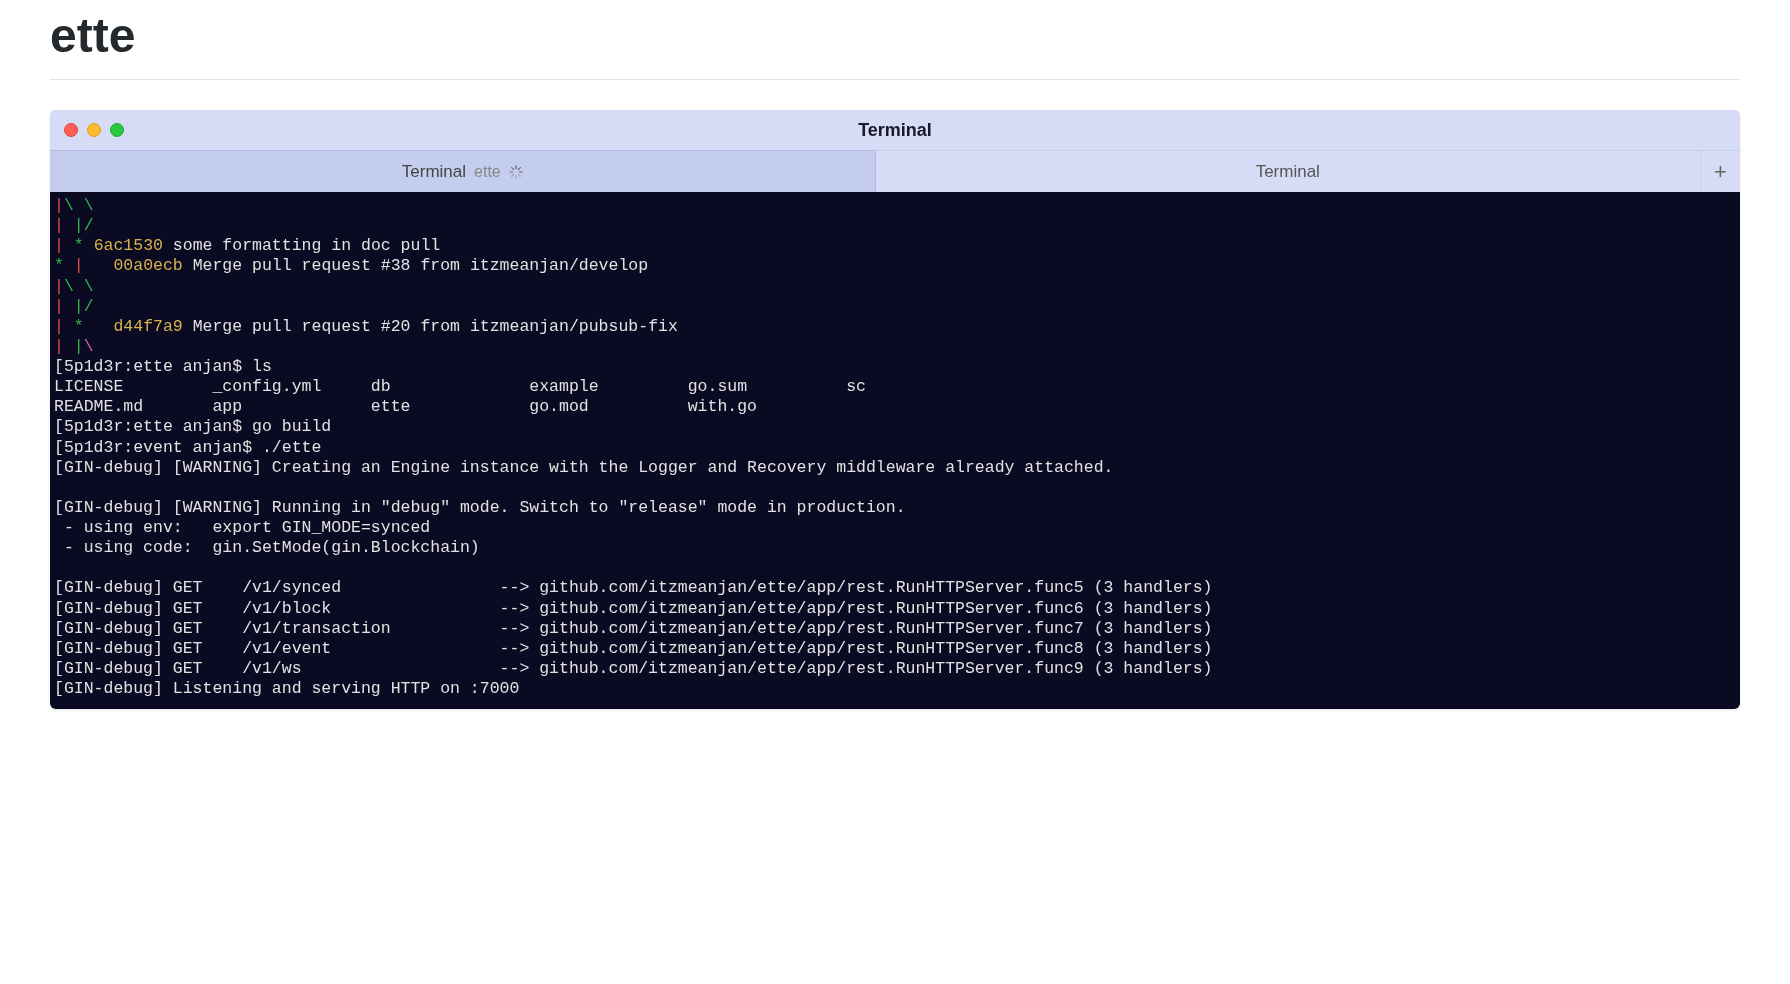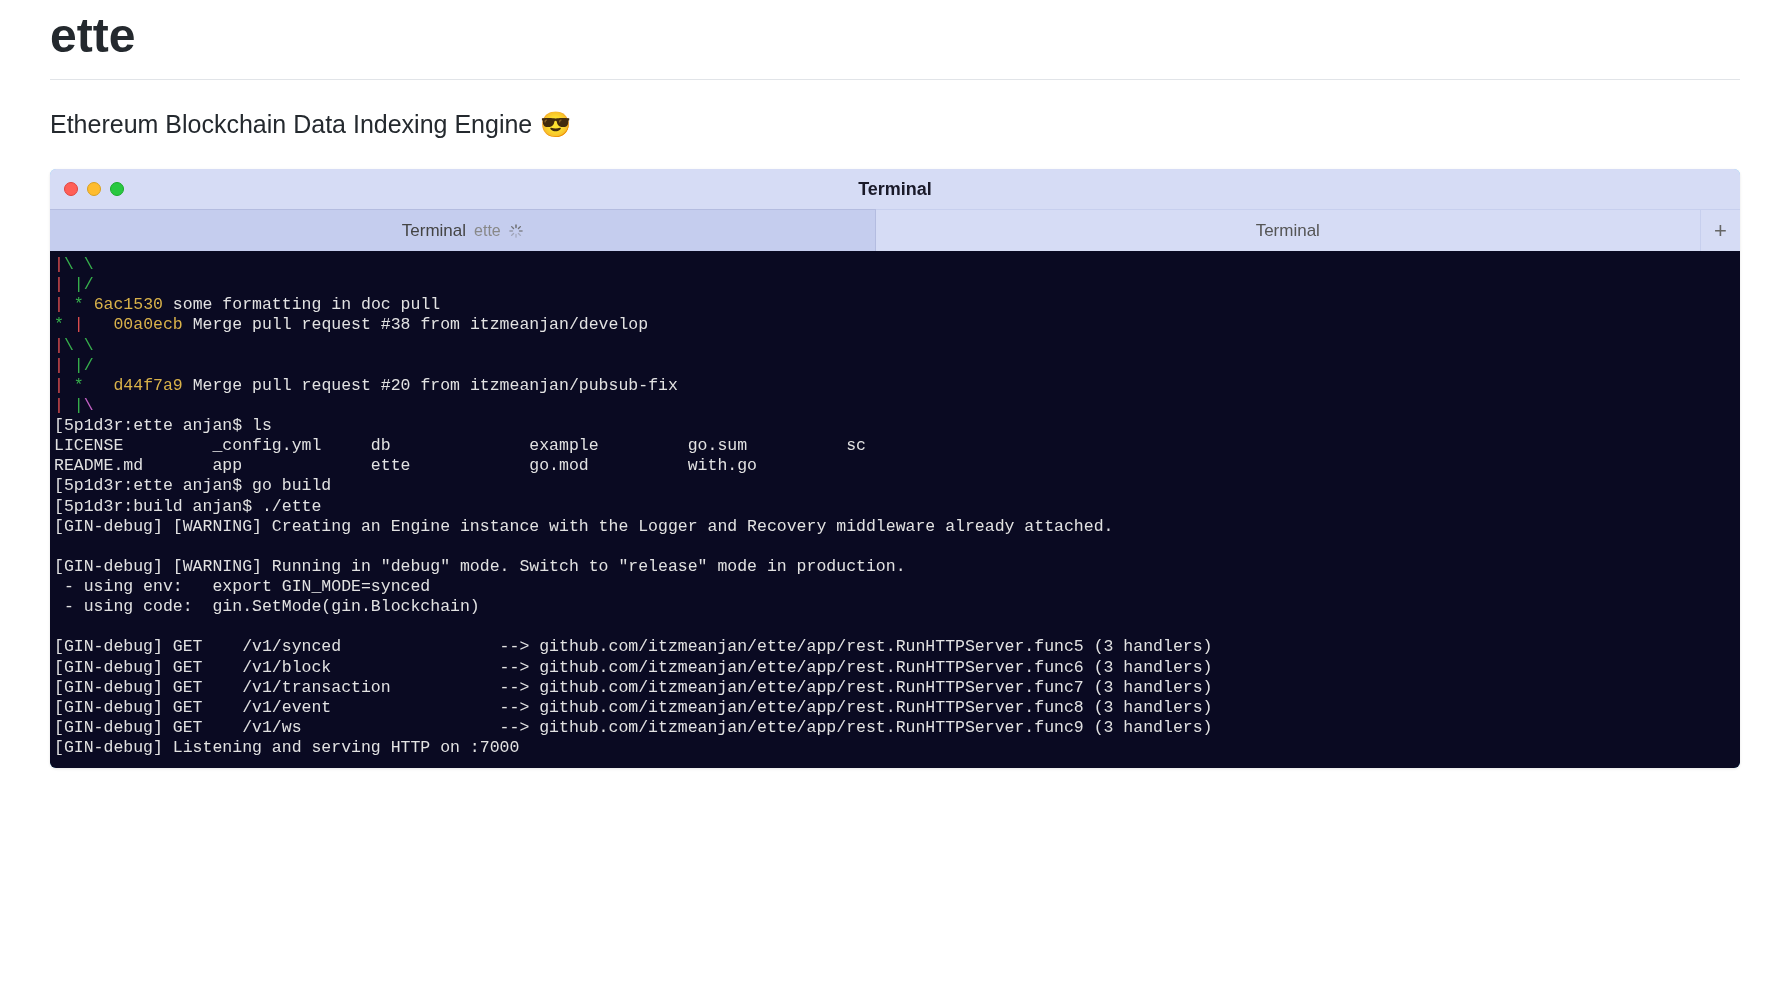--- a/index.html
+++ b/index.html
@@ -110,24 +110,20 @@
   .c-green  { color: #37b24d; }
   .c-yellow { color: #d9b24a; }
   .c-mag    { color: #c561c5; }
   .c-white  { color: #e2e2e2; }
 </style>
 </head>
 <body>
 
 <div class="container">
   <h1 class="title">ette</h1>
-  <p class="subtitle">
-    <span>Ethereum Blockchain Data Indexing Engine</span>
-    <span>😎</span>
-  </p>
 
   <div class="terminal-window">
     <div class="titlebar">
       <div class="traffic-lights">
         <span class="dot red"></span>
         <span class="dot yellow"></span>
         <span class="dot green"></span>
       </div>
       <div class="titlebar-title">Terminal</div>
     </div>
@@ -161,21 +157,21 @@
 <span class="c-red">|</span><span class="c-green"> *</span> <span class="c-yellow">6ac1530</span> <span class="c-white">some formatting in doc pull</span>
 <span class="c-green">* </span><span class="c-red">| </span>  <span class="c-yellow">00a0ecb</span> <span class="c-white">Merge pull request #38 from itzmeanjan/develop</span>
 <span class="c-red">|</span><span class="c-green">\ \</span>
 <span class="c-red">|</span><span class="c-green"> |/</span>
 <span class="c-red">|</span><span class="c-green"> *</span>   <span class="c-yellow">d44f7a9</span> <span class="c-white">Merge pull request #20 from itzmeanjan/pubsub-fix</span>
 <span class="c-red">|</span><span class="c-green"> |</span><span class="c-mag">\</span>
 <span class="c-white">[5p1d3r:ette anjan$ ls</span>
 <span class="c-white">LICENSE         _config.yml     db              example         go.sum          sc</span>
 <span class="c-white">README.md       app             ette            go.mod          with.go</span>
 <span class="c-white">[5p1d3r:ette anjan$ go build</span>
-<span class="c-white">[5p1d3r:build anjan$ ./ette</span>
+<span class="c-white">[5p1d3r:event anjan$ ./ette</span>
 <span class="c-white">[GIN-debug] [WARNING] Creating an Engine instance with the Logger and Recovery middleware already attached.</span>
 
 <span class="c-white">[GIN-debug] [WARNING] Running in "debug" mode. Switch to "release" mode in production.</span>
 <span class="c-white"> - using env:   export GIN_MODE=synced</span>
 <span class="c-white"> - using code:  gin.SetMode(gin.Blockchain)</span>
 
 <span class="c-white">[GIN-debug] GET    /v1/synced                --&gt; github.com/itzmeanjan/ette/app/rest.RunHTTPServer.func5 (3 handlers)</span>
 <span class="c-white">[GIN-debug] GET    /v1/block                 --&gt; github.com/itzmeanjan/ette/app/rest.RunHTTPServer.func6 (3 handlers)</span>
 <span class="c-white">[GIN-debug] GET    /v1/transaction           --&gt; github.com/itzmeanjan/ette/app/rest.RunHTTPServer.func7 (3 handlers)</span>
 <span class="c-white">[GIN-debug] GET    /v1/event                 --&gt; github.com/itzmeanjan/ette/app/rest.RunHTTPServer.func8 (3 handlers)</span>

